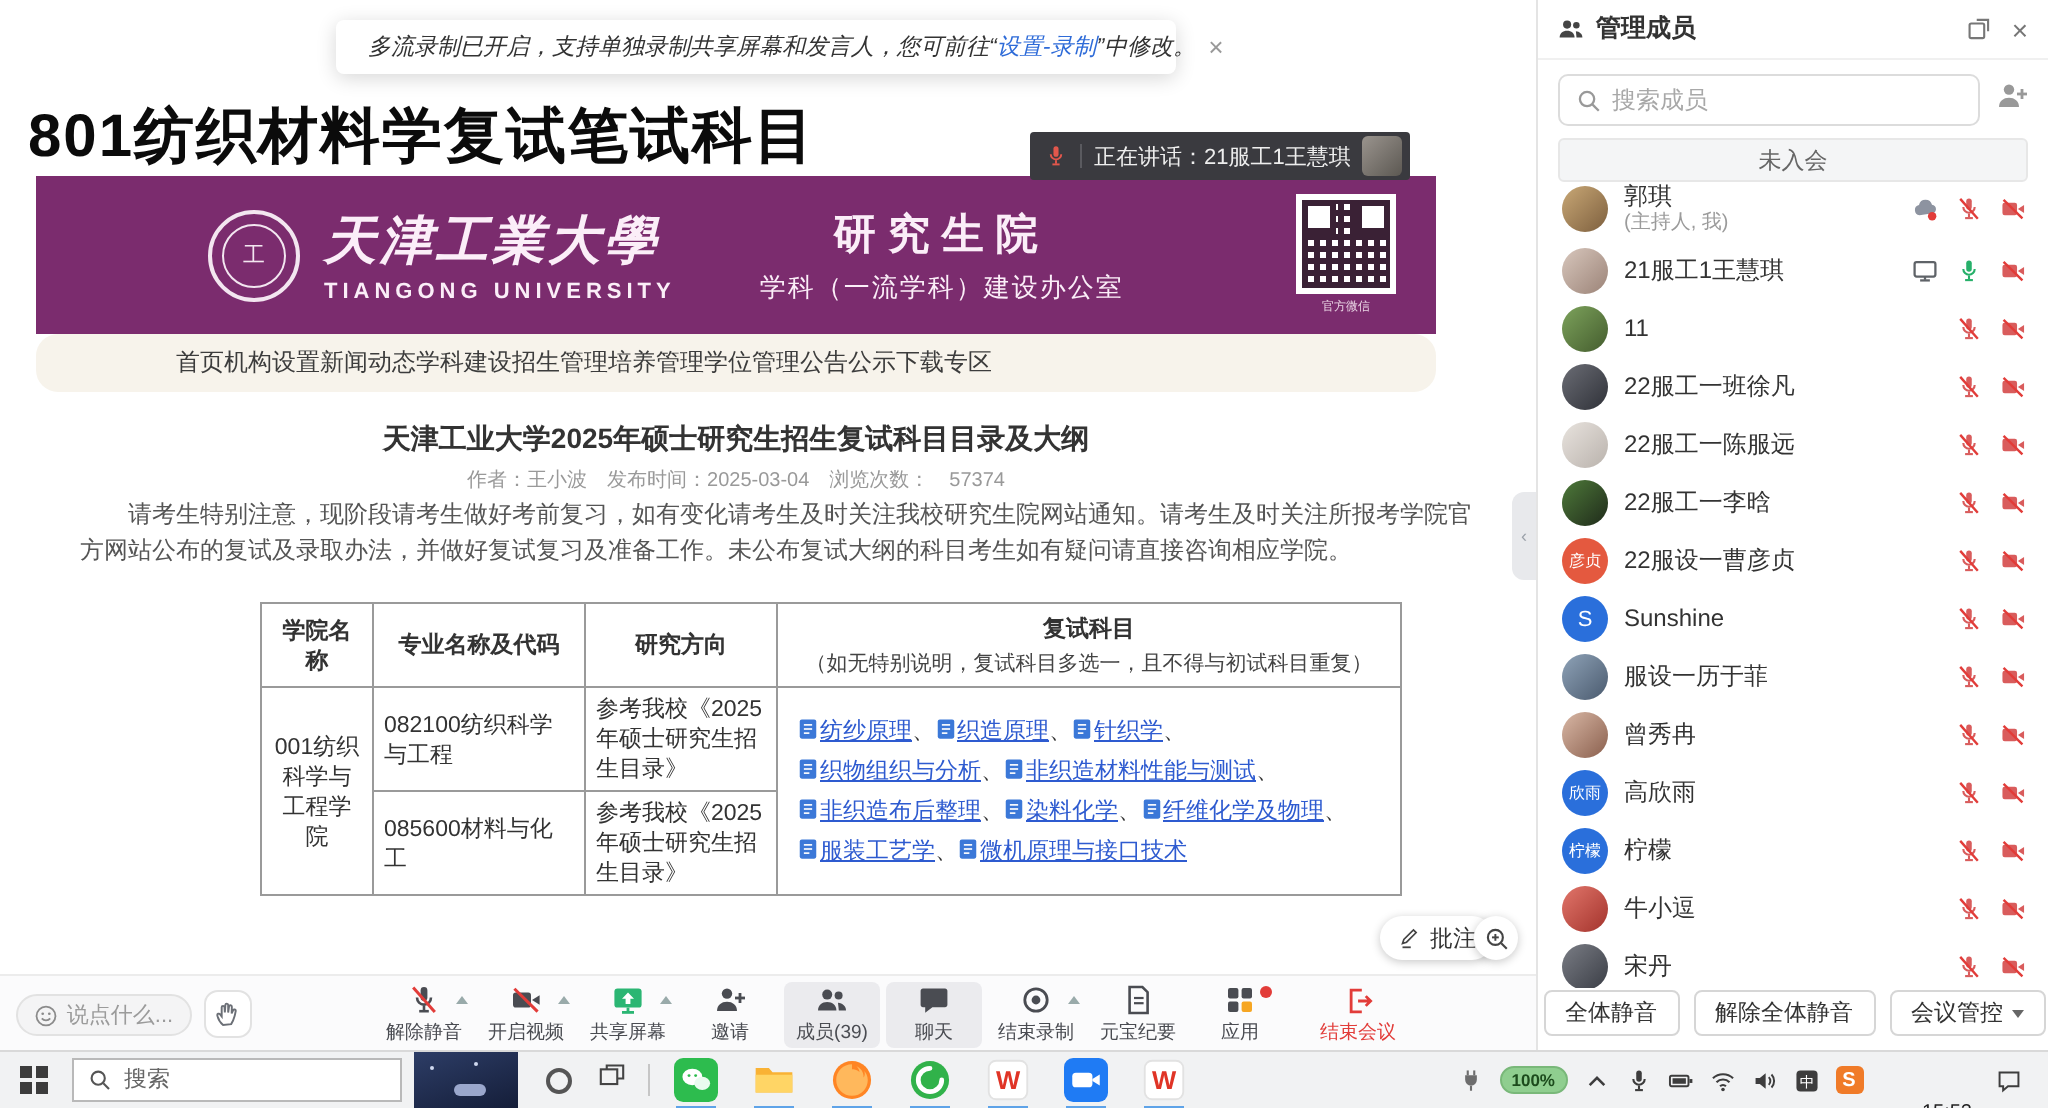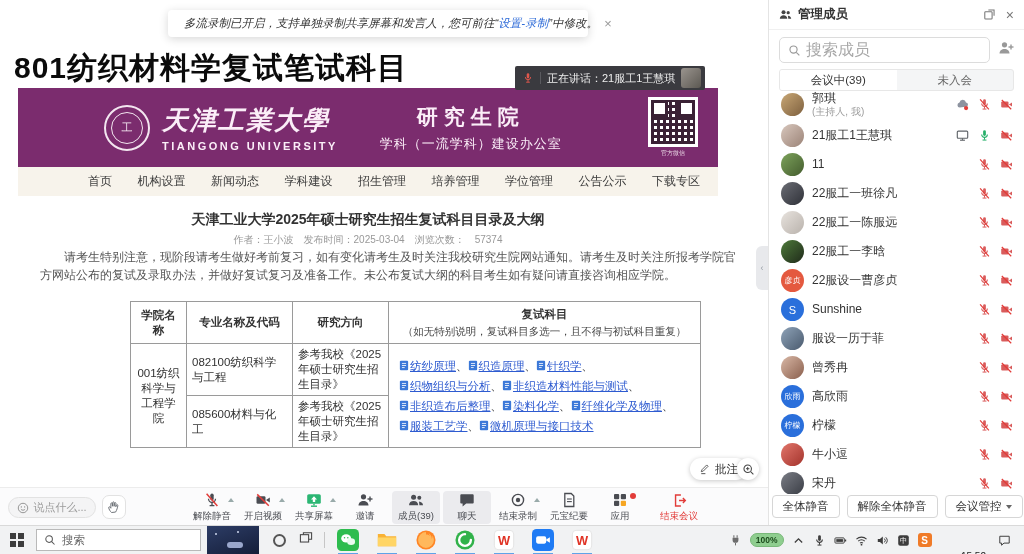--- a/index.html
+++ b/index.html
@@ -36,21 +36,21 @@
   .qr-wrap { margin-left:auto; text-align:center; }
   .qr { width:50px; height:50px; background:#fff; padding:3px; }
   .qr .px { width:100%; height:100%;
     background-image:repeating-linear-gradient(0deg,#3a2135 0 3px,transparent 3px 6px),repeating-linear-gradient(90deg,#3a2135 0 3px,#fff 3px 6px); position:relative; }
   .qr .px:before,.qr .px:after { content:""; position:absolute; width:11px; height:11px; border:3px solid #3a2135; background:#fff; }
   .qr .px:before { left:0; top:0; } .qr .px:after { right:0; top:0; }
   .qr-cap { font-size:6px; color:#e9d4e4; margin-top:2px; }
 
   
   .nav { position:absolute; left:18px; top:167px; width:700px; height:29px; background:#f7f3eb; display:flex; align-items:center;
-         justify-content:space-between; padding:0 18px 0 70px; }
+         padding:0 18px 0 70px;border-radius:11px; }
   .nav span { font-size:12px; color:#3c3c3c; cursor:pointer; }
 
   
   .art-title { position:absolute; left:18px; top:211px; width:700px; text-align:center; font-size:14px; font-weight:bold; color:#333; }
   .art-meta { position:absolute; left:18px; top:233px; width:700px; text-align:center; font-size:10px; color:#999; }
   .art-para { position:absolute; left:40px; top:249px; width:706px; font-size:12px; color:#555; line-height:17.5px; text-indent:2em; }
 
   
   table.rtable { position:absolute; left:130px; top:301px; border-collapse:collapse; table-layout:fixed; }
   .rtable td { border:1px solid #9a9a9a; font-size:11.5px; color:#333; text-align:center; vertical-align:middle; padding:3px 5px; background:#fff; }
@@ -95,21 +95,21 @@
 
   
   .panel { position:absolute; left:768px; top:0; width:256px; height:525px; background:#fff; border-left:1px solid #e4e4e4; }
   .p-head { height:30px; display:flex; align-items:center; padding:0 10px; gap:6px; border-bottom:1px solid #f0f0f0; }
   .p-head .t { font-size:12.5px; font-weight:bold; color:#333; }
   .p-head .sp { margin-left:auto; display:flex; gap:10px; align-items:center; color:#777; }
   .p-head svg { width:13px; height:13px; }
   .p-head .x { font-size:14px; color:#777; cursor:pointer; line-height:1; }
   .p-search { display:flex; align-items:center; padding:7px 10px 6px; gap:8px; }
   .p-search .box { flex:1; height:26px; border:1px solid #dcdcdc; border-radius:5px; display:flex; align-items:center; padding:0 8px; gap:5px; background:#fff; }
-  .p-search input { border:none; outline:none; font-size:16px; color:#333; width:100%; background:transparent; font-family:inherit; }
+  .p-search input { border:none; outline:none; font-size:12px; color:#333; width:100%; background:transparent; font-family:inherit; }
   .p-search input::placeholder { color:#a8a8a8; }
   .p-search svg { width:13px; height:13px; color:#999; flex:none; }
   .p-search .addp { color:#555; cursor:pointer; }
   .p-search .addp svg { width:16px; height:16px; }
   .p-tabs { margin:0 10px; height:22px; display:flex; border:1px solid #e7e7e7; border-radius:3px; overflow:hidden; background:#f4f5f6; }
   .p-tab { flex:1; display:flex; align-items:center; justify-content:center; font-size:11.5px; color:#666; cursor:pointer; }
   .p-tab.sel { background:#fff; color:#333; }
   .m-list { position:absolute; left:0; top:88px; width:256px; height:406px; overflow:hidden; }
   .m-row { height:29px; display:flex; align-items:center; padding:0 12px 0 12px; gap:8px; }
   .m-row.host { height:33px; }
@@ -545,21 +545,20 @@
           </svg>
         <input placeholder="搜索成员" style="">
       </div>
       <span class="addp">
         <svg>
             <use href="#i-person-add"></use>
           </svg>
       </span>
     </div>
     <div class="p-tabs">
-      <div class="p-tab sel">会议中(39)</div>
       <div class="p-tab">未入会</div>
     </div>
     <div class="m-list">
         <div class="m-row host">
           <span class="avatar" style="background: linear-gradient(135deg, rgb(201, 168, 118), rgb(125, 95, 62));"></span>
           <div class="m-names">
             <span class="m-name">郭琪</span>
             <span class="m-sub">(主持人, 我)</span>
           </div>
           <span class="m-icons">

